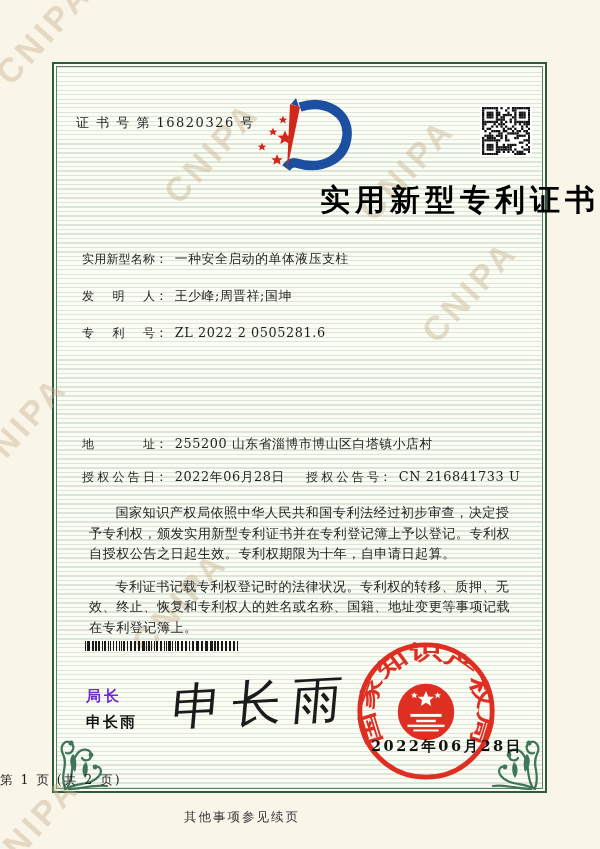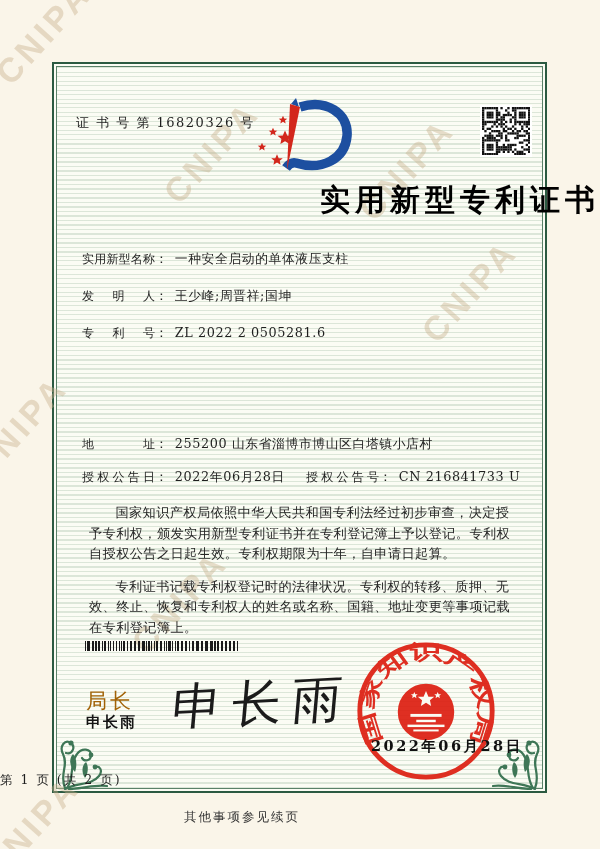--- a/index.html
+++ b/index.html
@@ -26,22 +26,22 @@
   .flabel{display:inline-block;width:73px;font-size:12px;text-align:justify;text-align-last:justify;vertical-align:baseline;}
   .fcolon{margin-right:7px;}
   .fvalue{letter-spacing:.6px;}
   .grp2{position:absolute;left:224px;top:0;white-space:nowrap;}
   
   .bodytext{position:absolute;left:77px;top:491px;width:452px;font-size:13.2px;line-height:20.6px;letter-spacing:.4px;color:#262626;}
   .bodytext p{margin:12px;text-indent:2em;}
   
   .barcode{position:absolute;left:85px;top:636px;width:155px;height:10px;}
   
-  .signer-title{position:absolute;left:86px;top:687px;font-size:21px;font-weight:normal;letter-spacing:3px;
-       font-family:"Liberation Sans","DejaVu Sans",sans-serif;color:#a16207;}
+  .signer-title{position:absolute;left:86px;top:687px;font-size:15px;font-weight:bold;letter-spacing:3px;
+       font-family:"Liberation Sans","DejaVu Sans",sans-serif;color:#6d28d9;}
   .signer-name{position:absolute;left:86px;top:713px;font-size:15px;font-weight:bold;letter-spacing:2px;
        font-family:"Liberation Sans","DejaVu Sans",sans-serif;color:#151515;}
   .signature{position:absolute;left:172px;top:670px;font-size:50px;letter-spacing:10px;color:#1b1b1b;
        transform:rotate(-3deg) skewX(-8deg);font-family:"DejaVu Serif",serif;white-space:nowrap;}
   
   .seal{position:absolute;left:353px;top:638px;opacity:.93;}
   .seal-date{position:absolute;left:371px;top:737px;font-size:14.5px;letter-spacing:2.5px;color:#111;
        font-weight:bold;white-space:nowrap;}
   
   .pageinfo{position:absolute;left:0;top:772px;width:600px;text-align:left;font-size:12.5px;letter-spacing:2px;}

